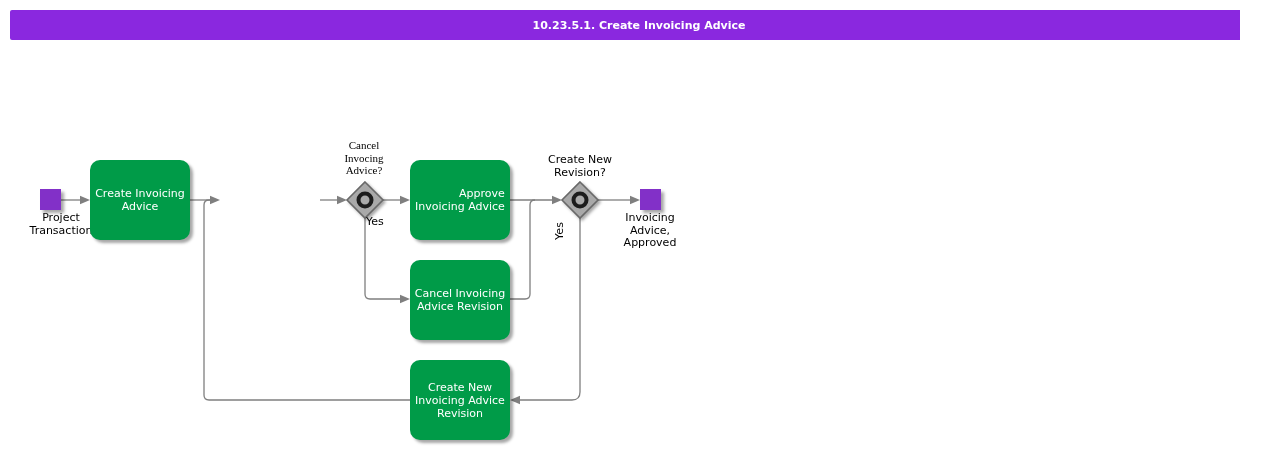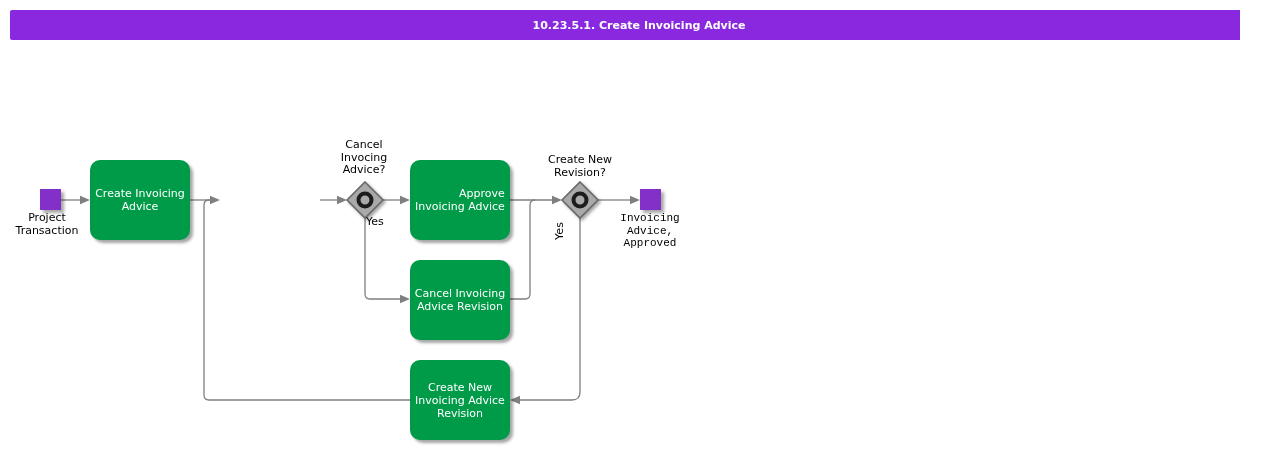--- a/index.html
+++ b/index.html
@@ -89,39 +89,39 @@
       <polygon class="gateway-diamond" points="365,182 383,200 365,218 347,200"></polygon>
       <circle class="gateway-ring" cx="365" cy="200" r="6.5"></circle>
     </g>
     <g cursor="pointer">
       <polygon class="gateway-diamond" points="580,182 598,200 580,218 562,200"></polygon>
       <circle class="gateway-ring" cx="580" cy="200" r="6.5"></circle>
     </g>
   </svg>
 
   <div class="event" style="left:40px;top:189px;"></div>
-  <div class="label" style="left:2px;top:212px;width:90px;">Project
+  <div class="label" style="left:16px;top:212px;width:90px;">Project
 Transaction</div>
 
   <div class="event" style="left:640px;top:189px;"></div>
-  <div class="label" style="left:605px;top:212px;width:90px;font-family:Liberation Mono, monospace;">Invoicing
+  <div class="label" style="left:605px;top:212px;width:90px;">Invoicing
 Advice,
 Approved</div>
 
   <div class="task" style="left:90px;top:160px;">Create Invoicing
 Advice</div>
   <div class="task" style="left:410px;top:160px;text-align:right;">Approve
 Invoicing Advice</div>
   <div class="task" style="left:410px;top:260px;">Cancel Invoicing
 Advice Revision</div>
   <div class="task" style="left:410px;top:360px;">Create New
 Invoicing Advice
 Revision</div>
 
-  <div class="label" style="left:317px;top:139px;width:94px;">Cancel
+  <div class="label" style="left:317px;top:139px;width:94px;font-family:Liberation Serif, serif;">Cancel
 Invocing
 Advice?</div>
   <div class="label" style="left:366px;top:216px;width:30px;text-align:left;">Yes</div>
   <div class="label" style="left:530px;top:154px;width:100px;">Create New
 Revision?</div>
   <div class="yes-v">Yes</div>
 
 </div>
 
 </body></html>

